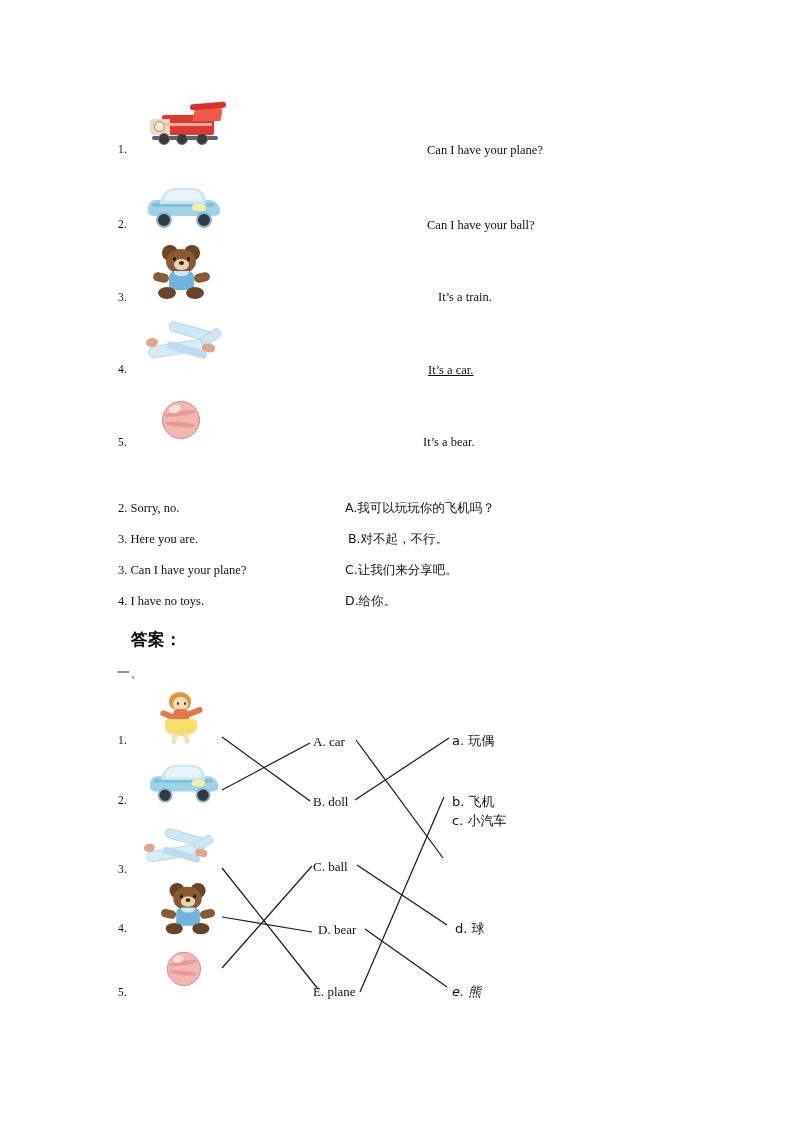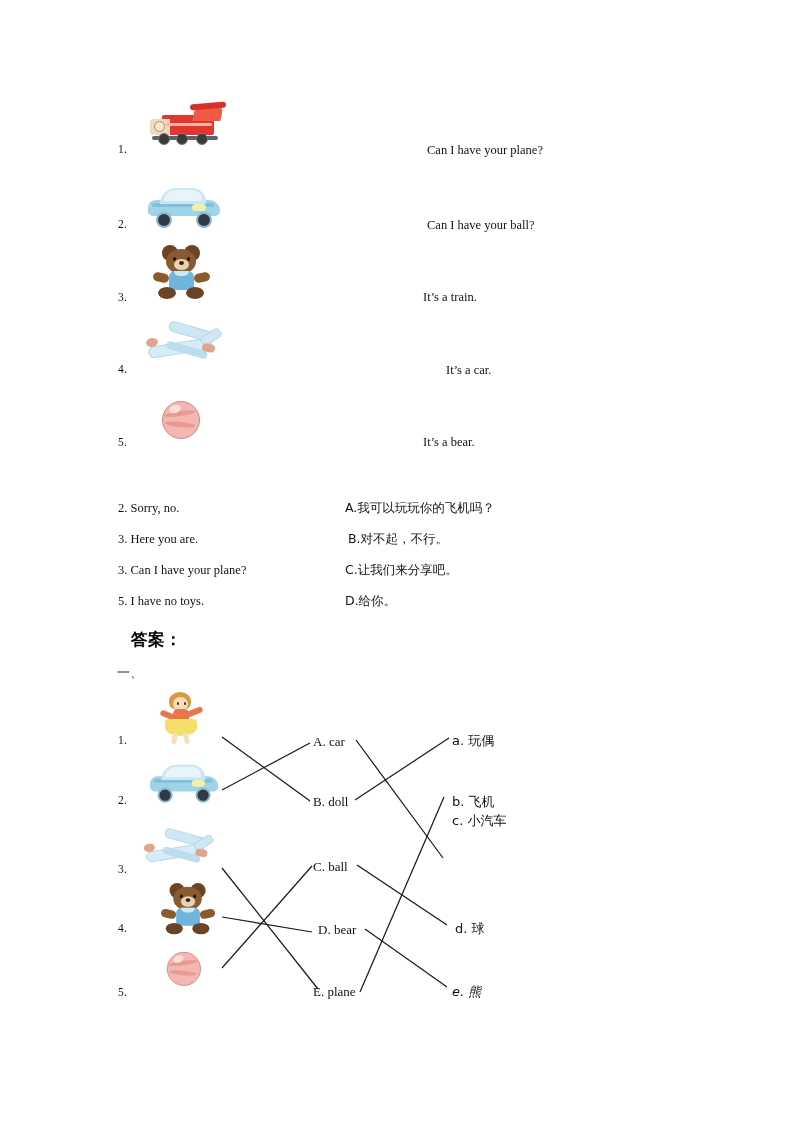--- a/index.html
+++ b/index.html
@@ -264,32 +264,32 @@
         <div class="eye-r"></div>
         <div class="nose"></div>
       <div class="arm-l"></div>
         <div class="arm-r"></div>
         <div class="torso"></div>
       <div class="collar"></div>
         <div class="leg-l"></div>
         <div class="leg-r"></div>
     </div>
     <div class="abs item-num" style="left:118px; top:291px;">3.</div>
-    <div class="abs sentence" style="left:423px; top:290px;">It’s a train.</div>
+    <div class="abs sentence" style="left:438px; top:290px;">It’s a train.</div>
 
     <div class="art plane" style="left:144px; top:322px;">
       <div class="wing1"></div>
         <div class="fus"></div>
         <div class="tail"></div>
       <div class="wing2"></div>
         <div class="nose"></div>
         <div class="eng"></div>
     </div>
     <div class="abs item-num" style="left:118px; top:363px;">4.</div>
-    <div class="abs sentence" style="left:446px; top:363px;">It’s a car.</div>
+    <div class="abs sentence" style="left:428px; top:363px;text-decoration:underline;">It’s a car.</div>
 
     <div class="art ball" style="left:160px; top:399px;">
       <div class="sphere"></div>
         <div class="band1"></div>
         <div class="band2"></div>
         <div class="gloss"></div>
     </div>
     <div class="abs item-num" style="left:118px; top:436px;">5.</div>
     <div class="abs sentence" style="left:423px; top:435px;">It’s a bear.</div>
   </div>
@@ -298,21 +298,21 @@
   <div>
     <div class="abs q-en" style="left:118px; top:501px;">2. Sorry, no.</div>
     <div class="abs q-cn" style="left:345px; top:500px;">A.我可以玩玩你的飞机吗？</div>
 
     <div class="abs q-en" style="left:118px; top:532px;">3. Here you are.</div>
     <div class="abs q-cn" style="left:348px; top:531px;">B.对不起，不行。</div>
 
     <div class="abs q-en" style="left:118px; top:563px;">3. Can I have your plane?</div>
     <div class="abs q-cn" style="left:345px; top:562px;">C.让我们来分享吧。</div>
 
-    <div class="abs q-en" style="left:118px; top:594px;">5. I have no toys.</div>
+    <div class="abs q-en" style="left:118px; top:594px;">4. I have no toys.</div>
     <div class="abs q-cn" style="left:345px; top:593px;">D.给你。</div>
   </div>
 
   <div class="abs cn-heading" style="left:131px; top:629px;">答案：</div>
   <div class="abs cn-sub" style="left:117px; top:664px;">一、</div>
 
   <svg class="match-lines" viewBox="0 0 793 1122">
 
     <line x1="222" y1="737" x2="310" y2="801"></line>
     <line x1="222" y1="790" x2="310" y2="743"></line>

